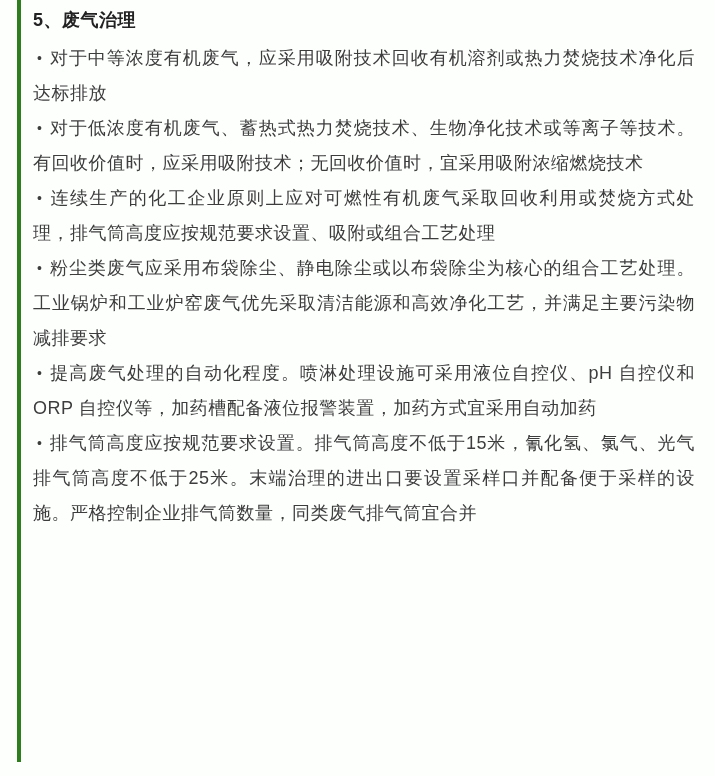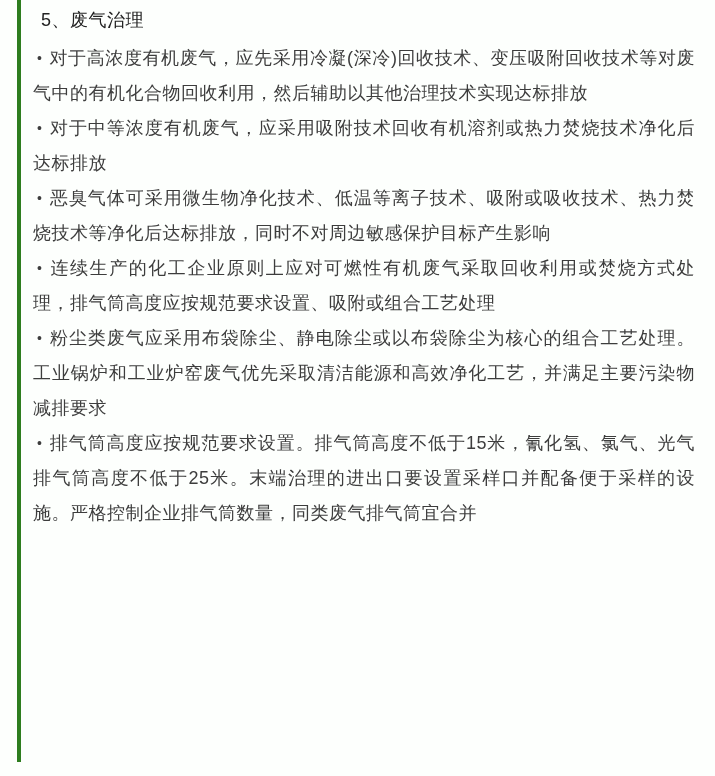--- a/index.html
+++ b/index.html
@@ -17,24 +17,24 @@
   }
   .doc-panel {
     box-sizing: border-box;
     margin-left: 17px;
     height: 762px;
     border-left: 4px solid #2e7d1f;
     padding: 8px 20px 0 12px;
     background: #fdfffd;
   }
   .doc-title {
-    margin: 0 0 9px 8px;
+    margin: 0 0 9px 0;
     font-size: 18px;
     line-height: 24px;
-    font-weight: normal;
+    font-weight: bold;
     color: #222222;
     letter-spacing: 0.5px;
   }
   .item {
     margin: 0;
     font-size: 18px;
     line-height: 35px;
     color: #3d3d3d;
     text-align: justify;
     text-justify: inter-ideograph;
@@ -50,28 +50,28 @@
 </style>
 </head>
 <body>
 
 <div class="page">
   <div class="doc-panel">
 
     <h1 class="doc-title">5、废气治理</h1>
 
 
-    <p class="item"><span class="bullet">•</span><span>对于高浓度有机废气，应先采用冷凝(深冷)回收技术、变压吸附回收技术等对废气中的有机化合物回收利用，然后辅助以其他治理技术实现达标排放</span></p>
 
     <p class="item"><span class="bullet">•</span><span>对于中等浓度有机废气，应采用吸附技术回收有机溶剂或热力焚烧技术净化后达标排放</span></p>
 
+    <p class="item"><span class="bullet">•</span><span>对于低浓度有机废气、蓄热式热力焚烧技术、生物净化技术或等离子等技术。有回收价值时，应采用吸附技术；无回收价值时，宜采用吸附浓缩燃烧技术</span></p>
 
-    <p class="item"><span class="bullet">•</span><span>恶臭气体可采用微生物净化技术、低温等离子技术、吸附或吸收技术、热力焚烧技术等净化后达标排放，同时不对周边敏感保护目标产生影响</span></p>
 
     <p class="item"><span class="bullet">•</span><span>连续生产的化工企业原则上应对可燃性有机废气采取回收利用或焚烧方式处理，排气筒高度应按规范要求设置、吸附或组合工艺处理</span></p>
 
     <p class="item"><span class="bullet">•</span><span>粉尘类废气应采用布袋除尘、静电除尘或以布袋除尘为核心的组合工艺处理。工业锅炉和工业炉窑废气优先采取清洁能源和高效净化工艺，并满足主要污染物减排要求</span></p>
 
+    <p class="item"><span class="bullet">•</span><span>提高废气处理的自动化程度。喷淋处理设施可采用液位自控仪、pH 自控仪和ORP 自控仪等，加药槽配备液位报警装置，加药方式宜采用自动加药</span></p>
 
     <p class="item"><span class="bullet">•</span><span>排气筒高度应按规范要求设置。排气筒高度不低于15米，氰化氢、氯气、光气排气筒高度不低于25米。末端治理的进出口要设置采样口并配备便于采样的设施。严格控制企业排气筒数量，同类废气排气筒宜合并</span></p>
 
   </div>
 </div>
 
 </body></html>

